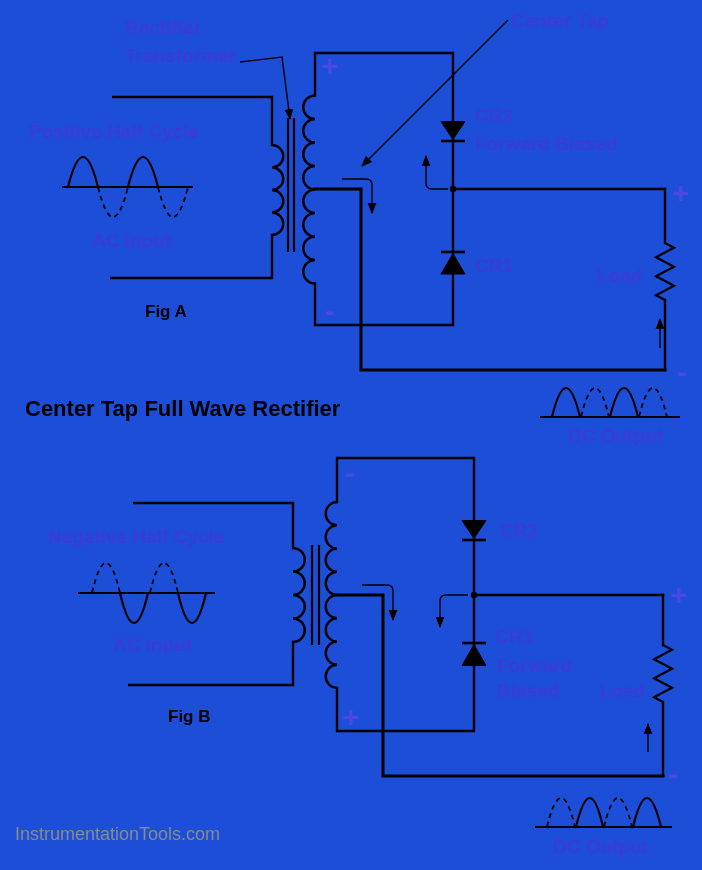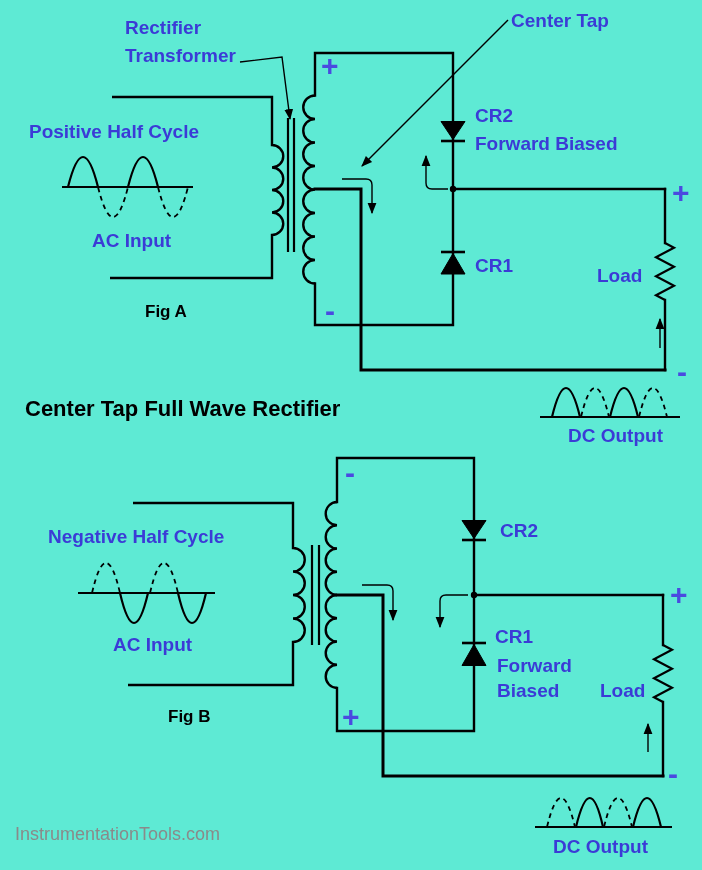--- a/index.html
+++ b/index.html
@@ -1,16 +1,16 @@
 <!DOCTYPE html>
 <html><head>
 <meta charset="utf-8">
 <style>
   html,body{margin:0;padding:0;background:#ffffff;}
-  .canvas{position:relative;width:702px;height:870px;background:#5eead4;overflow:hidden;
+  .canvas{position:relative;width:702px;height:870px;background:#1d4ed8;overflow:hidden;
           font-family:"Liberation Sans",sans-serif;}
   svg{position:absolute;left:0;top:0;}
   .wire{fill:none;stroke:#000;stroke-width:2.4;stroke-linecap:square;stroke-linejoin:miter;}
   .wire-thick{fill:none;stroke:#000;stroke-width:3;stroke-linecap:square;}
   .coil{fill:none;stroke:#000;stroke-width:2.4;}
   .core{fill:none;stroke:#000;stroke-width:2.2;}
   .thin{fill:none;stroke:#000;stroke-width:1.4;}
   .wave{fill:none;stroke:#000;stroke-width:2.2;}
   .wave-dash{fill:none;stroke:#000;stroke-width:1.8;stroke-dasharray:5 4;}
   .diode{fill:#000;stroke:#000;stroke-width:1;}

